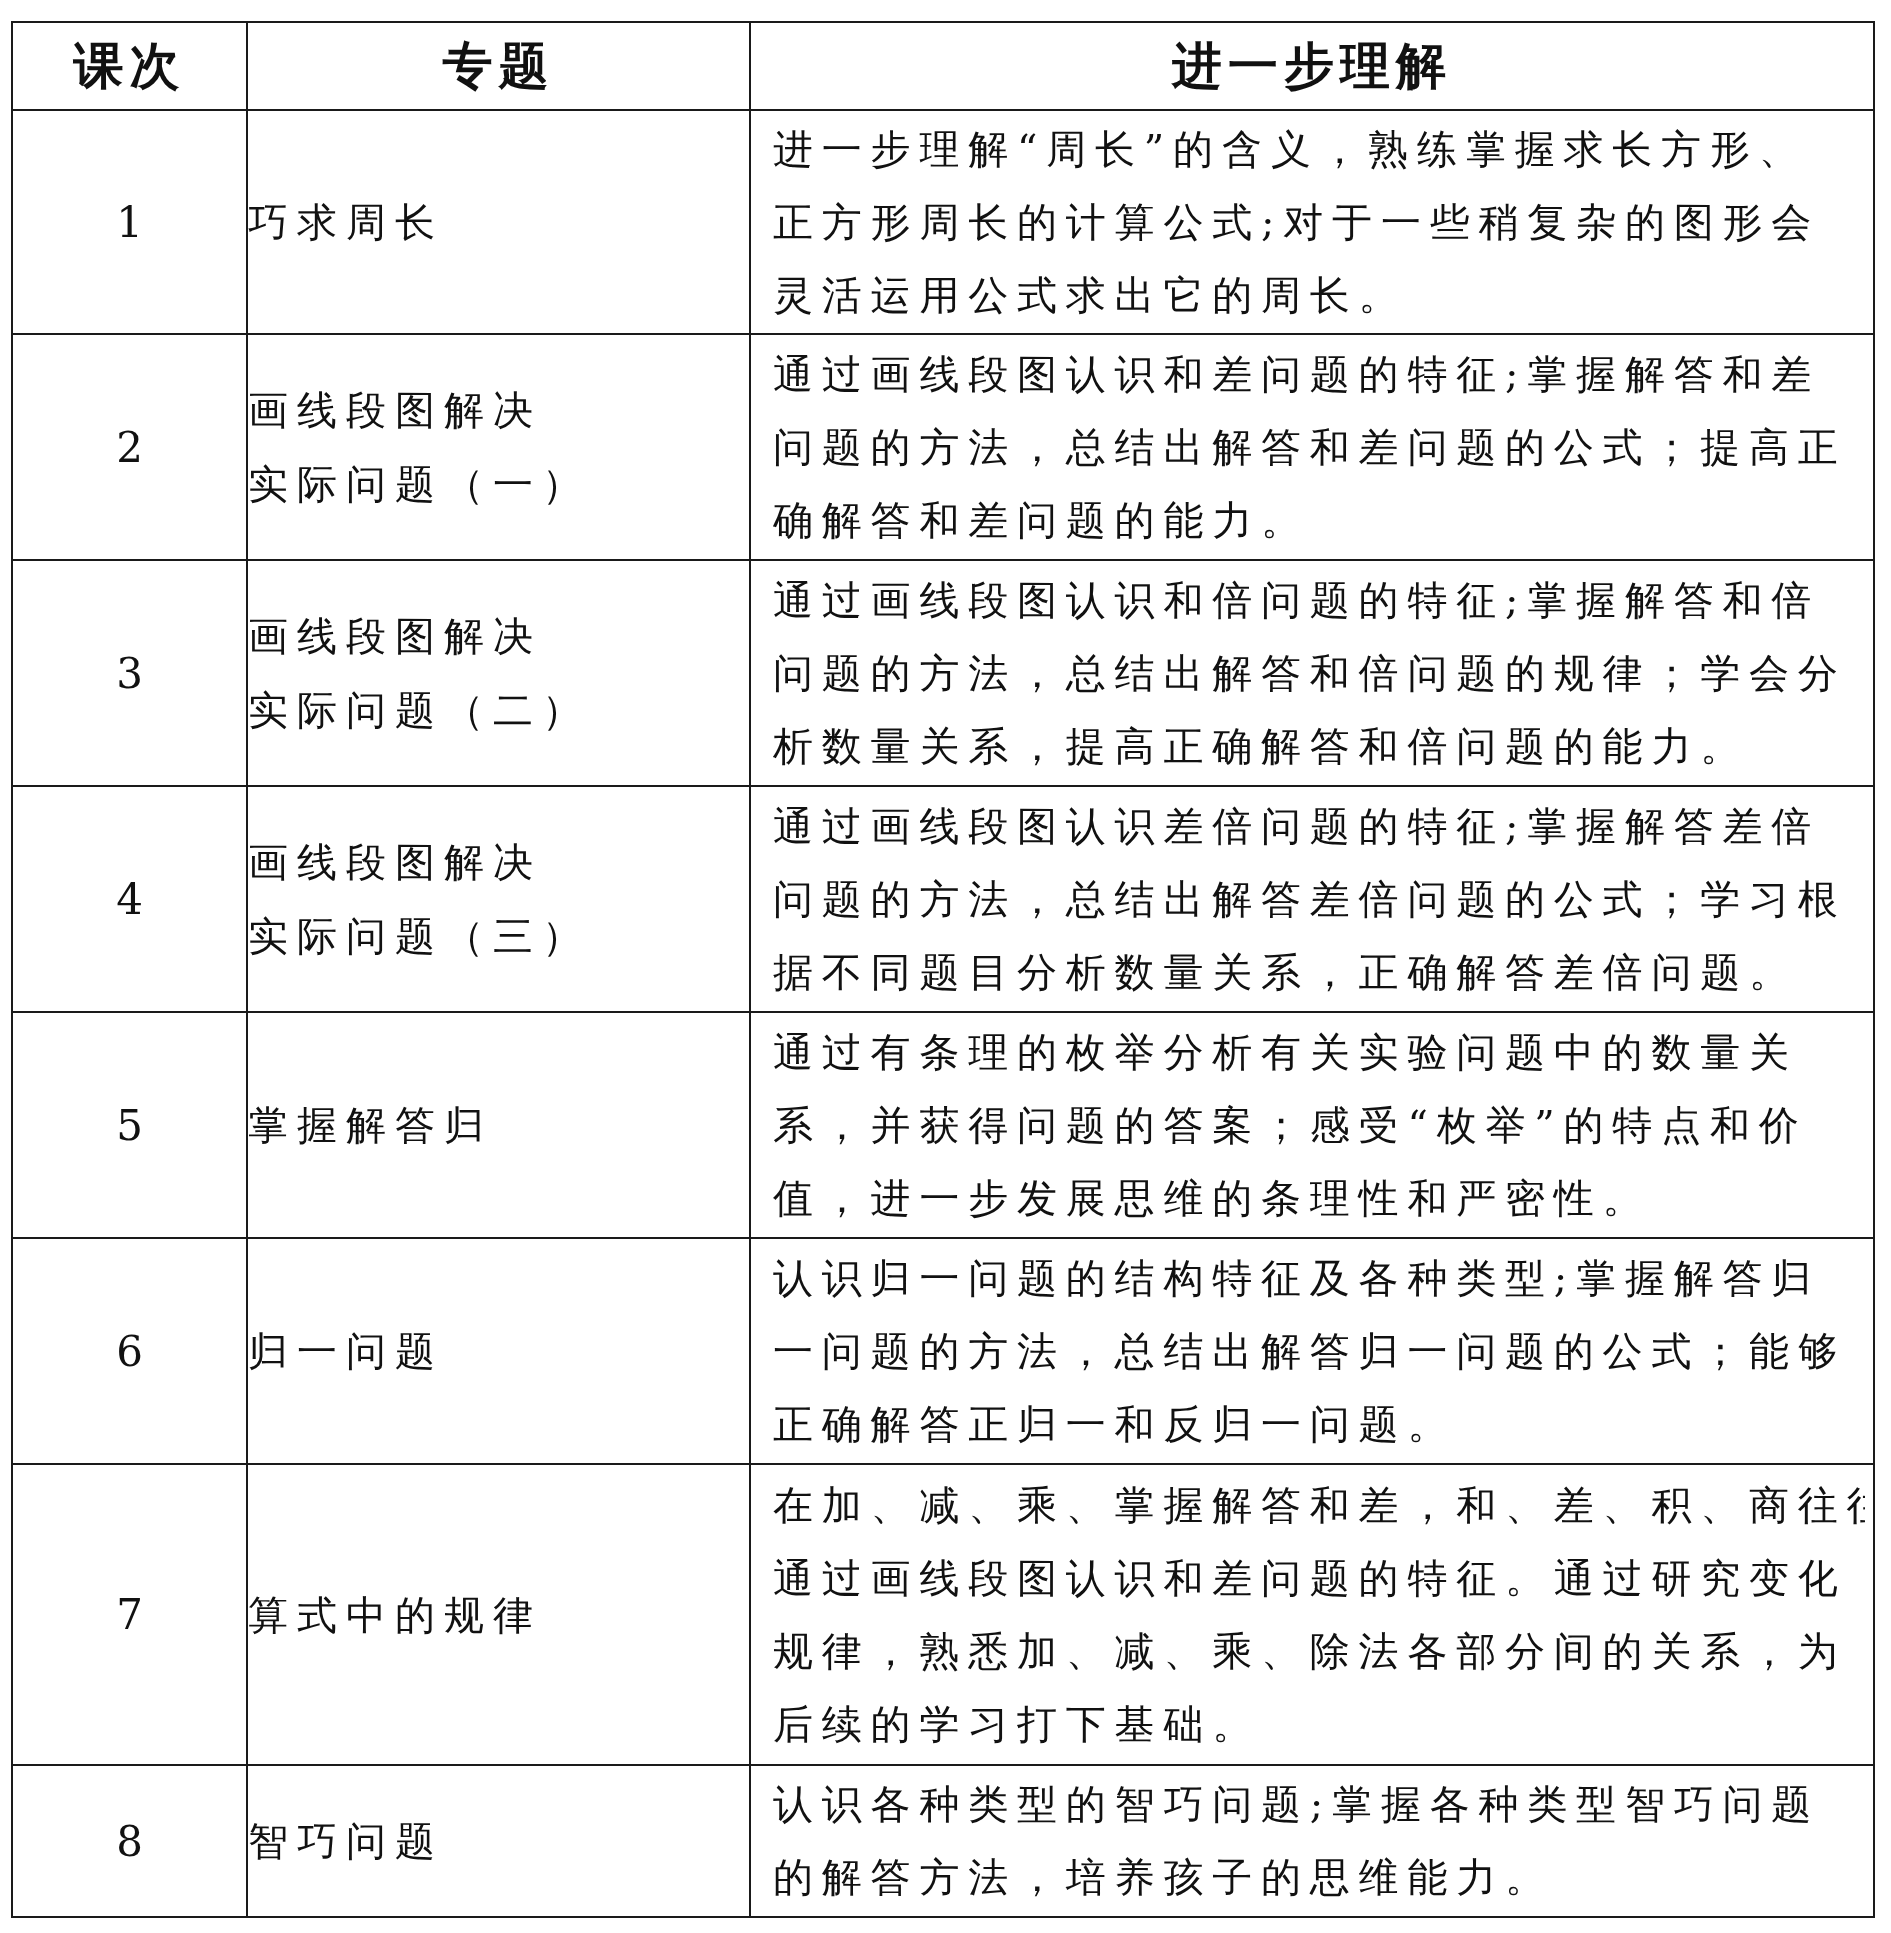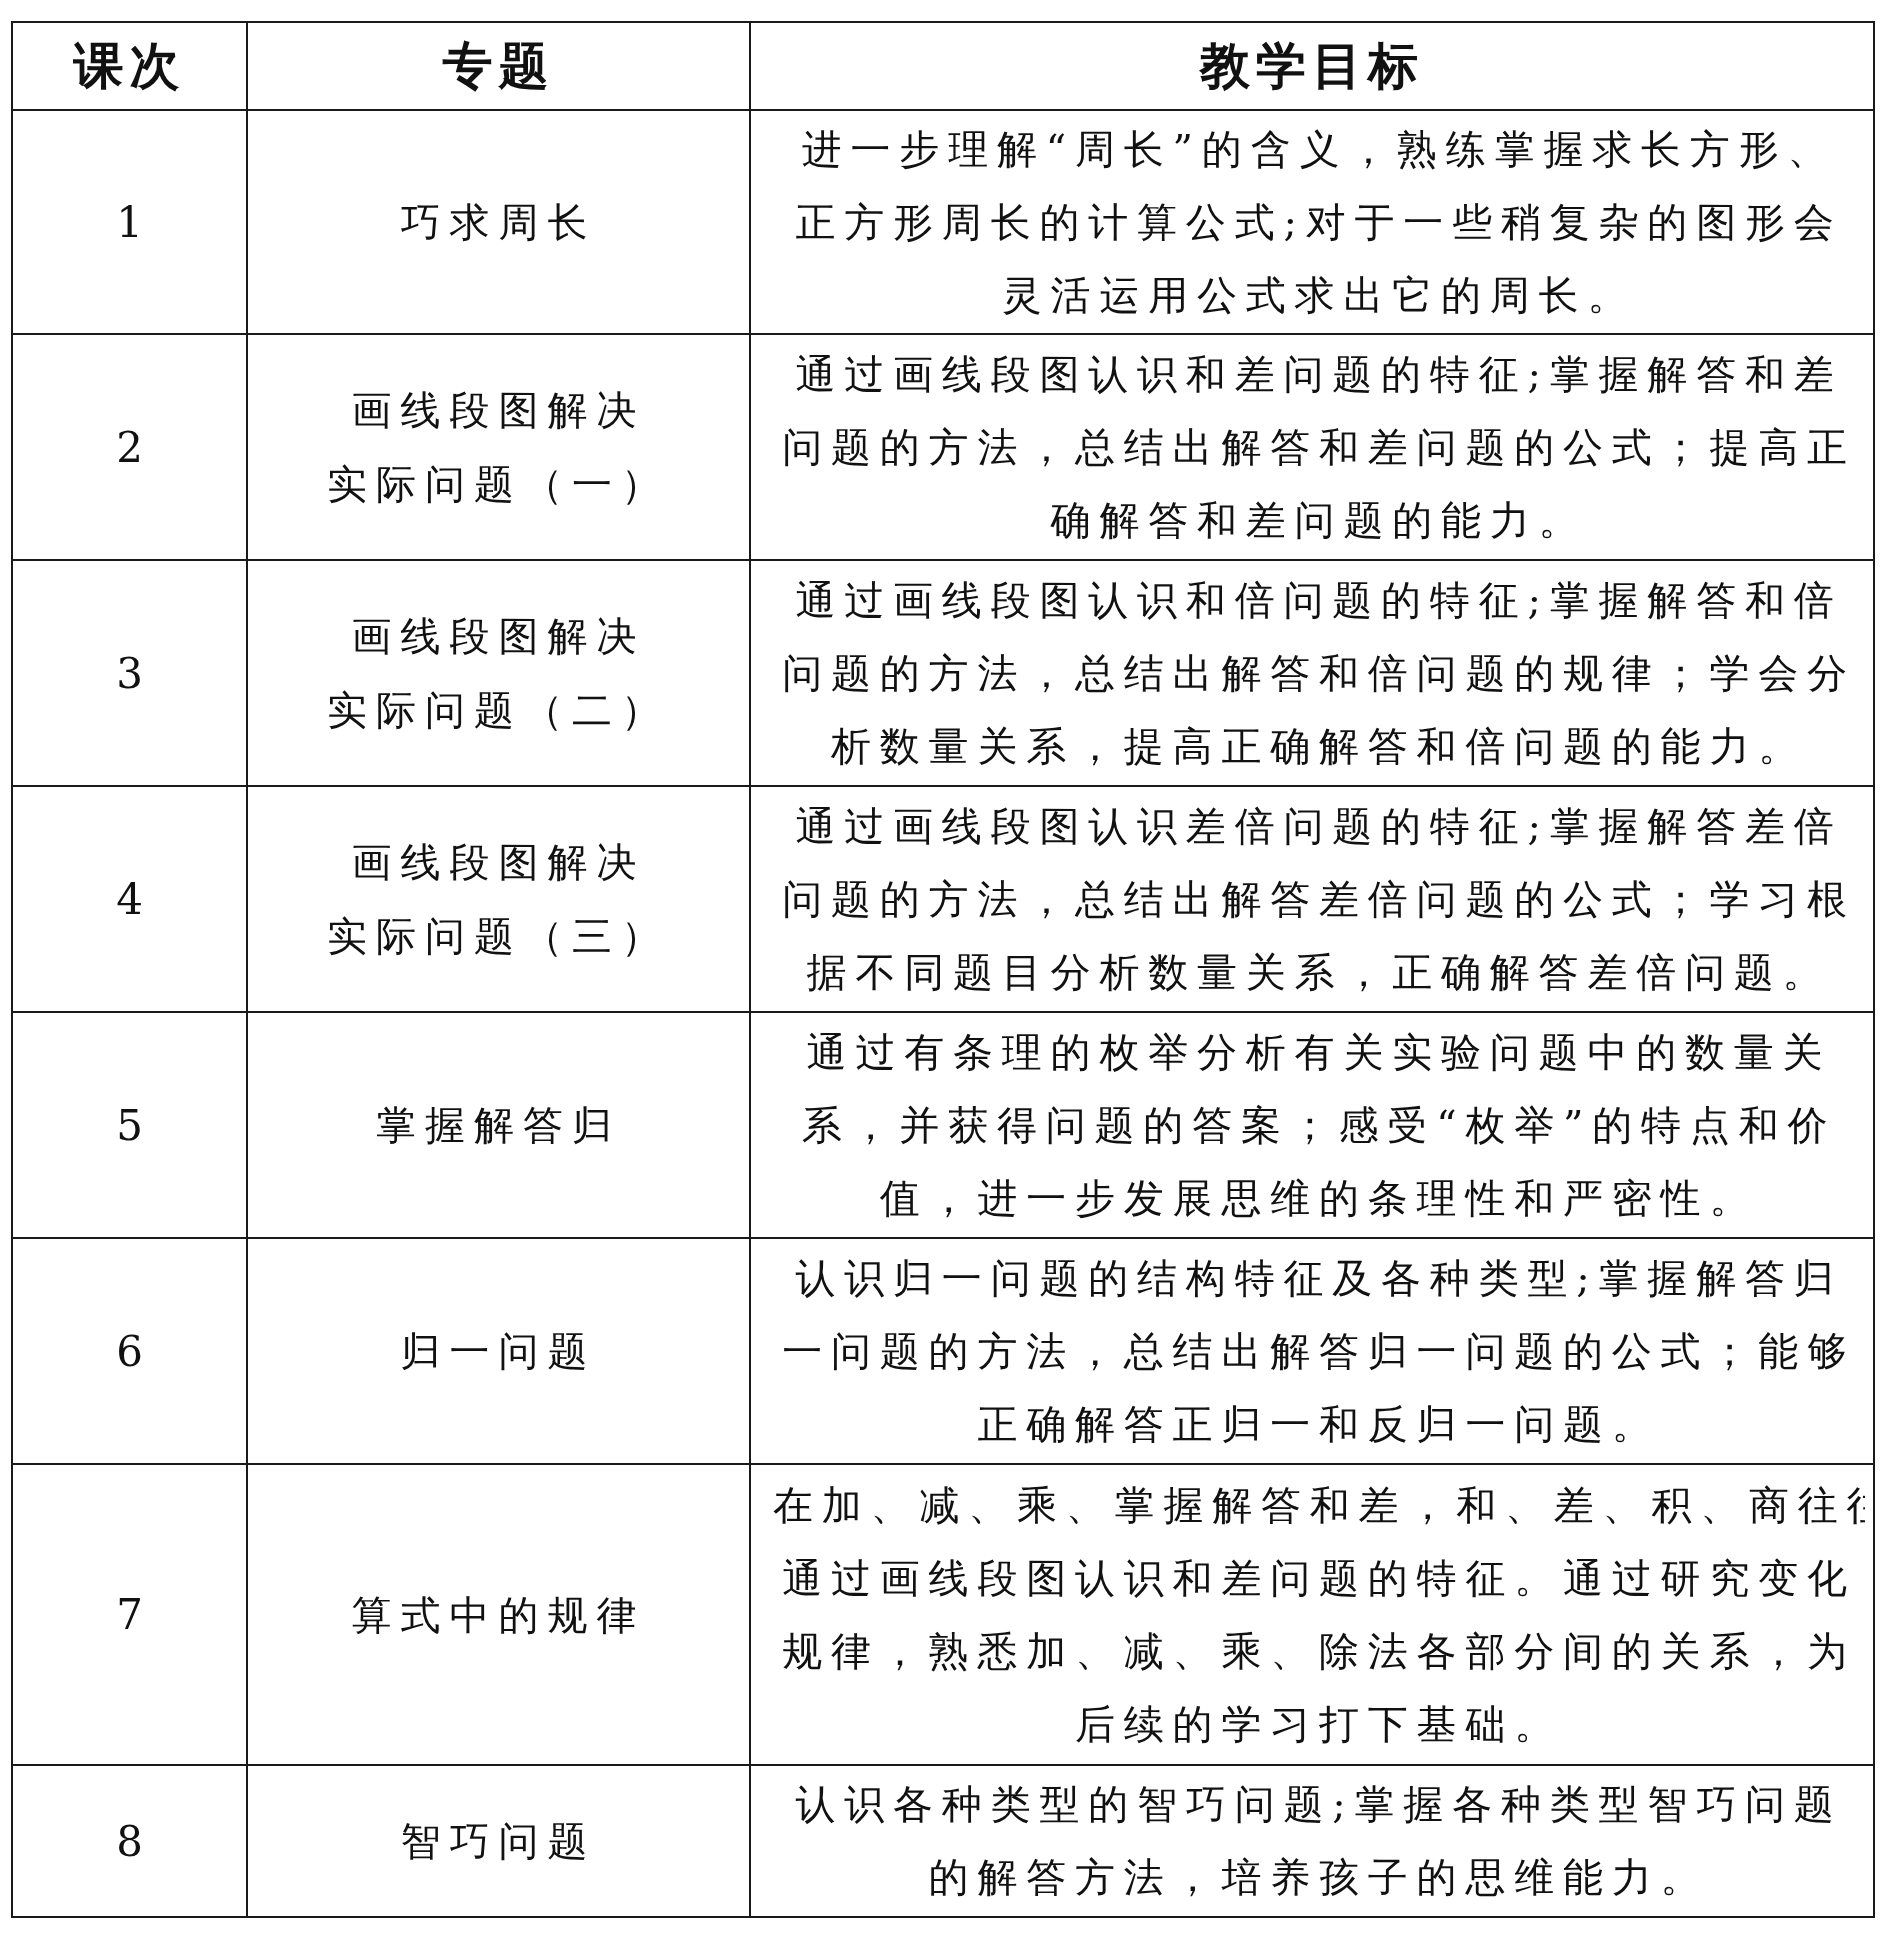--- a/index.html
+++ b/index.html
@@ -20,21 +20,20 @@
       left: 11px;
       top: 21px;
       width: 1862px;
       border-collapse: collapse;
       table-layout: fixed;
     }
     .tbl td, .tbl th {
       border: 2.5px solid #1a1a1a;
       padding: 0;
       vertical-align: middle;
-      text-align: center;
     }
     .tbl th {
       font-family: "DejaVu Sans", "Liberation Sans", sans-serif;
       font-weight: bold;
       font-size: 50px;
       letter-spacing: 6px;
       height: 86px;
       text-align: center;
     }
     .col-num { width: 235px; }
@@ -68,21 +67,21 @@
 <table class="tbl">
   <colgroup>
     <col class="col-num">
     <col class="col-topic">
     <col class="col-goal">
   </colgroup>
   <thead>
     <tr>
       <th>课次</th>
       <th>专题</th>
-      <th>教学目标</th>
+      <th>进一步理解</th>
     </tr>
   </thead>
   <tbody>
 
     <tr style="height:224px">
       <td class="num">1</td>
       <td class="topic">
         <span class="line">巧求周长</span>
       </td>
       <td class="goal">

